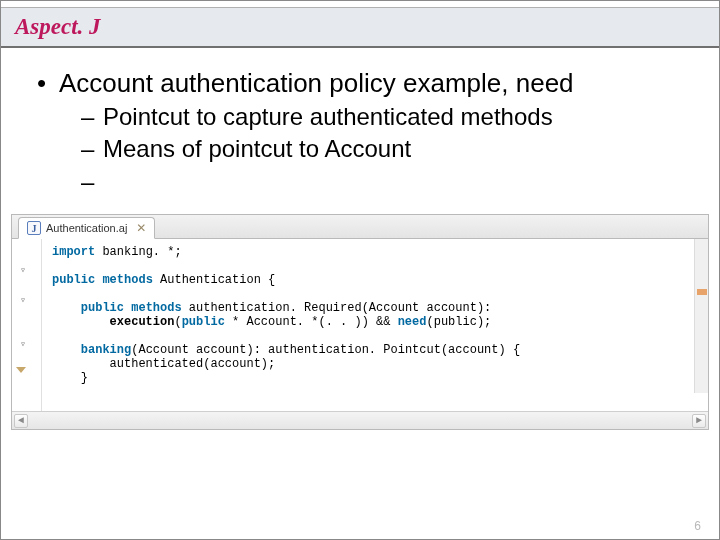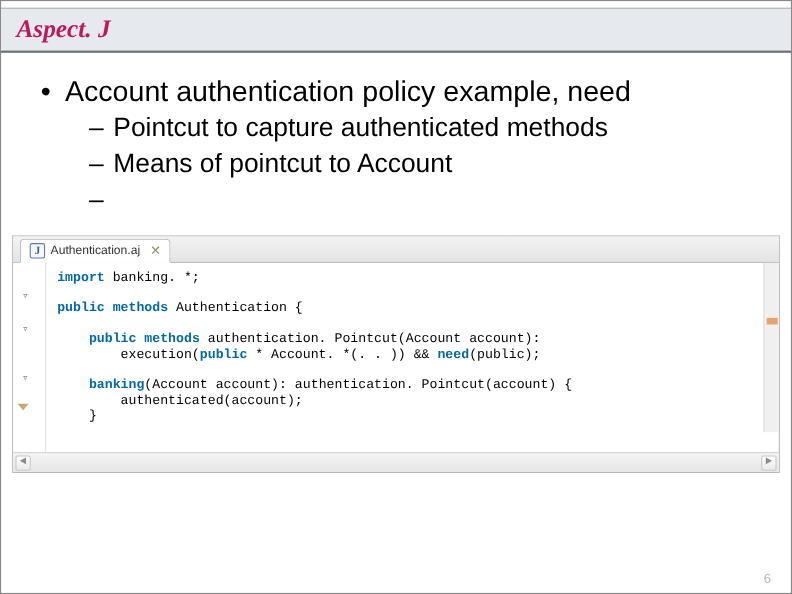--- a/index.html
+++ b/index.html
@@ -116,21 +116,21 @@
   }
   .code {
     flex: 1;
     padding: 6px 8px 2px 10px;
     white-space: pre;
     color: #000;
     overflow: hidden;
   }
   .kw { color: #0369a1; font-weight: bold; }
   .plain { color: #000; text-align: right; }
-  .bold { font-weight: normal; }
+  .bold { font-weight: bold; }
   .hscroll {
     height: 18px;
     background: linear-gradient(#f4f4f4,#e6e6e6);
     border-top: 1px solid #cfcfcf;
     display: flex; align-items: center; justify-content: space-between;
     padding: 0 2px;
     font-size: 10px; color: #8a8a8a;
   }
   .scroll-btn {
     width: 14px; height: 14px;
@@ -187,21 +187,21 @@
       <div class="gutter">
         <div class="gutter-icon" style="top:26px">▿</div>
         <div class="gutter-icon" style="top:56px">▿</div>
         <div class="gutter-icon" style="top:100px">▿</div>
         <div class="gutter-tri" style="top:128px"></div>
       </div>
       <div class="code"><span class="kw">import</span><span> banking. *;</span>
 
 <span class="kw">public</span><span class="kw"> methods</span><span class="plain"> Authentication {</span>
 
-<span>    </span><span class="kw">public</span><span class="kw"> methods</span><span class="plain"> authentication. Pointcut(Account account):</span>
+<span>    </span><span class="kw">public</span><span class="kw"> methods</span><span class="plain"> authentication. Required(Account account):</span>
         <span class="bold">execution</span><span>(</span><span class="kw">public</span><span> * Account. *(. . )) &amp;&amp; </span><span class="kw">need</span><span>(public);</span>
 
 <span>    </span><span class="kw">banking</span><span>(Account account): authentication. Pointcut(account) {</span>
 <span>        authenticated(account);</span>
 <span>    }</span></div>
       <div class="overview">
         <div class="ov-mark" style="top:50px"></div>
       </div>
     </div>
     <div class="hscroll">

